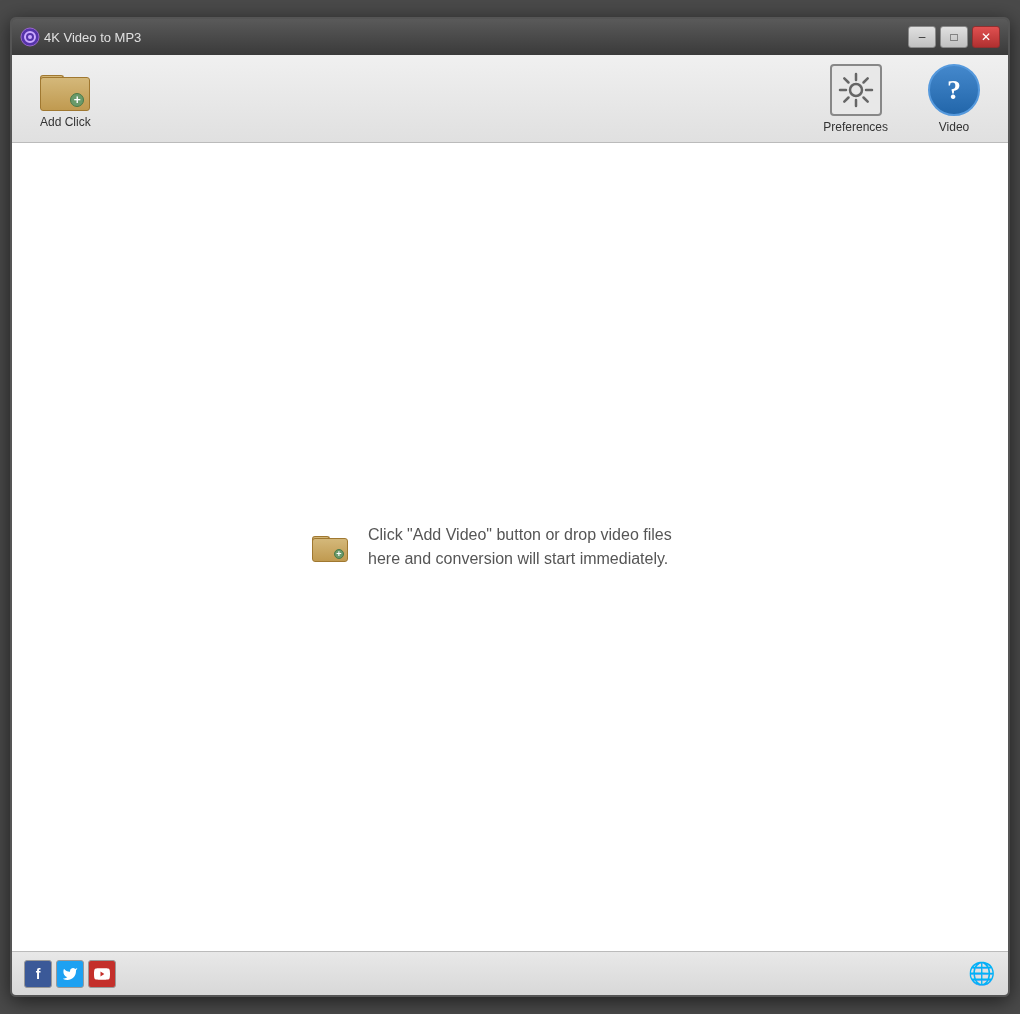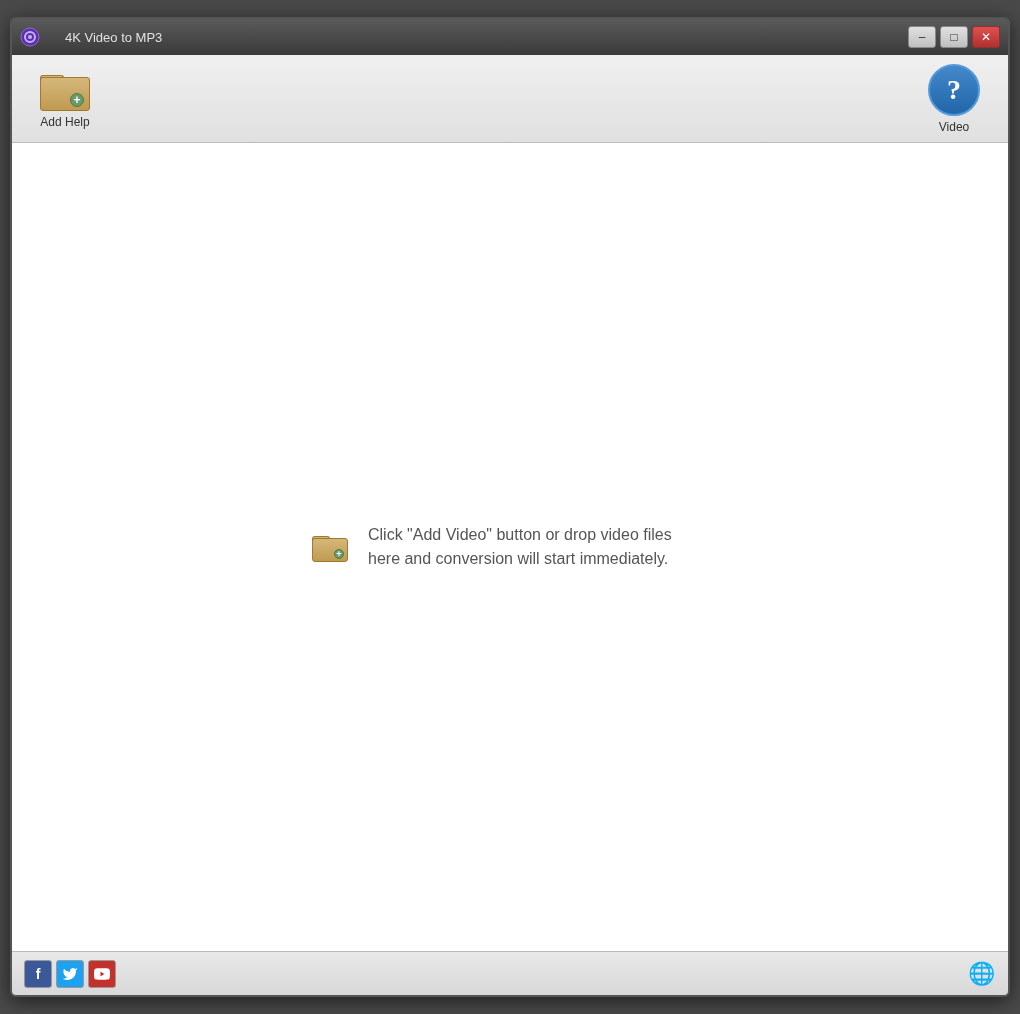--- a/index.html
+++ b/index.html
@@ -28,21 +28,21 @@
       height: 36px;
       display: flex;
       align-items: center;
       justify-content: space-between;
       padding: 0 8px;
       flex-shrink: 0;
     }
     .title-bar-left {
       display: flex;
       align-items: center;
-      gap: 25px;
+      gap: 4px;
     }
     .app-icon {
       width: 20px;
       height: 20px;
     }
     .title-text {
       color: #e0e0e0;
       font-size: 13px;
       font-weight: normal;
     }
@@ -282,24 +282,42 @@
   </div>
 
   <div class="toolbar">
     <div class="toolbar-left">
       <div class="toolbar-btn">
         <div class="folder-icon-large">
           <div class="folder-tab"></div>
           <div class="folder-body"></div>
           <div class="folder-plus">+</div>
         </div>
-        <span class="toolbar-btn-label">Add Help</span>
+        <span class="toolbar-btn-label">Add Click</span>
       </div>
     </div>
     <div class="toolbar-right">
+      <div class="toolbar-btn">
+        <div class="gear-icon-container">
+          <svg width="40" height="40" viewBox="0 0 40 40">
+            <circle cx="20" cy="20" r="6" fill="none" stroke="#666" stroke-width="2.5"></circle>
+            <g stroke="#666" stroke-width="2.5" stroke-linecap="round">
+              <line x1="20" y1="4" x2="20" y2="10"></line>
+              <line x1="20" y1="30" x2="20" y2="36"></line>
+              <line x1="4" y1="20" x2="10" y2="20"></line>
+              <line x1="30" y1="20" x2="36" y2="20"></line>
+              <line x1="8.3" y1="8.3" x2="12.5" y2="12.5"></line>
+              <line x1="27.5" y1="27.5" x2="31.7" y2="31.7"></line>
+              <line x1="31.7" y1="8.3" x2="27.5" y2="12.5"></line>
+              <line x1="12.5" y1="27.5" x2="8.3" y2="31.7"></line>
+            </g>
+          </svg>
+        </div>
+        <span class="toolbar-btn-label">Preferences</span>
+      </div>
       <div class="toolbar-btn">
         <div class="help-icon-container">
           <span class="help-text">?</span>
         </div>
         <span class="toolbar-btn-label">Video</span>
       </div>
     </div>
   </div>
 
   <div class="content">

